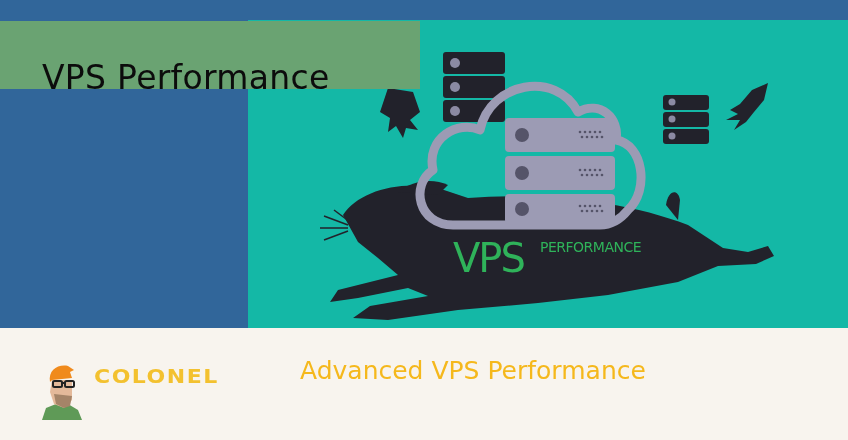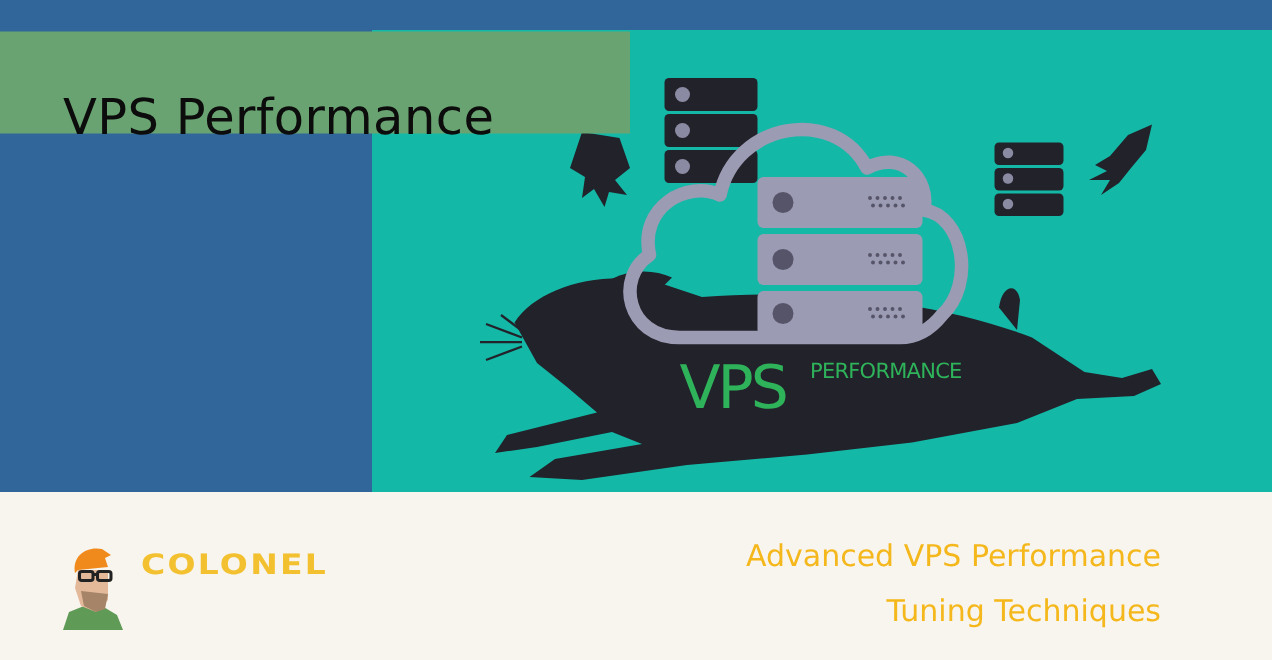--- a/index.html
+++ b/index.html
@@ -5,21 +5,21 @@
   * { box-sizing: border-box; margin: 0; padding: 0; }
   html, body { width: 848px; height: 440px; overflow: hidden; }
   body { position: relative; background: #f8f4ee; font-family: "DejaVu Sans", sans-serif; }
   .top-band { position: absolute; left: 0; top: 0; width: 848px; height: 328px; background: #31669a; }
   .illus-panel { position: absolute; left: 248px; top: 20px; width: 720px; height: 308px; background: #14b8a6; overflow: hidden; text-decoration: underline; }
   .title-banner { position: absolute; left: 0; top: 21px; width: 420px; height: 68px; background: #6aa372; display: flex; align-items: center; }
   .title-banner span { margin-left: 42px; font-size: 33px; color: #0c0c0c; font-family: "DejaVu Sans", sans-serif; letter-spacing: 0.3px; margin-top: 44px; }
   .bottom { position: absolute; left: 0; top: 328px; width: 848px; height: 112px; background: #f8f4ee; }
   .logo { position: absolute; left: 38px; top: 362px; display: flex; }
   .logo-word { font-family: "DejaVu Sans", sans-serif; font-weight: bold; font-size: 22px; color: #f3c12f; letter-spacing: 1.5px; margin-left: 8px; transform: scaleY(0.85); }
-  .headline { position: absolute; left: 300px; top: 352px; width: 474px; text-align: right; color: #f5b81c; font-size: 20px; line-height: 37px; font-family: "DejaVu Sans", sans-serif; }
+  .headline { position: absolute; left: 300px; top: 352px; width: 474px; text-align: left; color: #f5b81c; font-size: 25px; line-height: 37px; font-family: "DejaVu Sans", sans-serif; }
   svg { display: block; }
 </style>
 </head>
 <body>
 
 <div class="top-band"></div>
 
 <div class="illus-panel">
   <svg width="600" height="308" viewBox="0 0 600 308">
 
@@ -125,14 +125,13 @@
     <path d="M12 20 C10 8 20 2 30 4 L36 8 L32 10 L34 16 L14 18 Z" fill="#f08a1c"></path>
     <rect x="15" y="19" width="9" height="6" rx="1.5" fill="none" stroke="#222" stroke-width="2"></rect>
     <rect x="27" y="19" width="9" height="6" rx="1.5" fill="none" stroke="#222" stroke-width="2"></rect>
     <line x1="24" y1="21" x2="27" y2="21" stroke="#222" stroke-width="2"></line>
   </svg>
   <span class="logo-word">COLONEL</span>
 </div>
 
 <div class="headline">
   <div>Advanced VPS Performance</div>
-  <div>Tuning Techniques</div>
 </div>
 
 </body></html>

